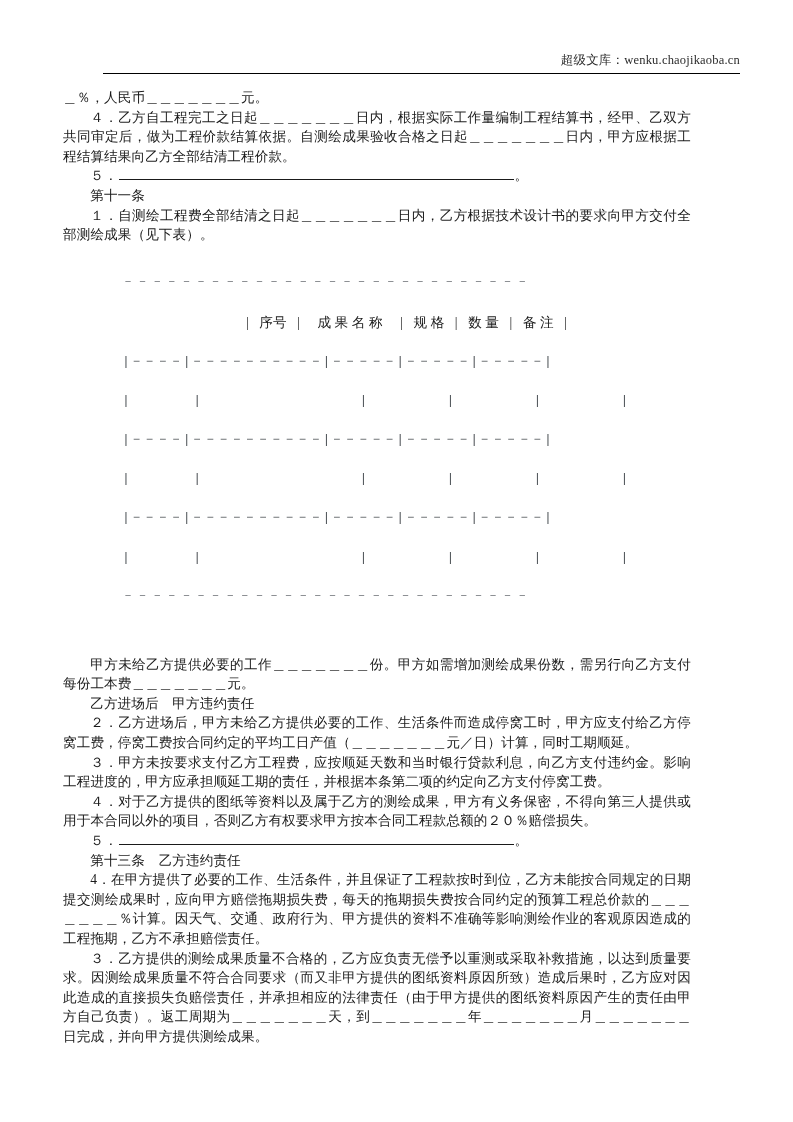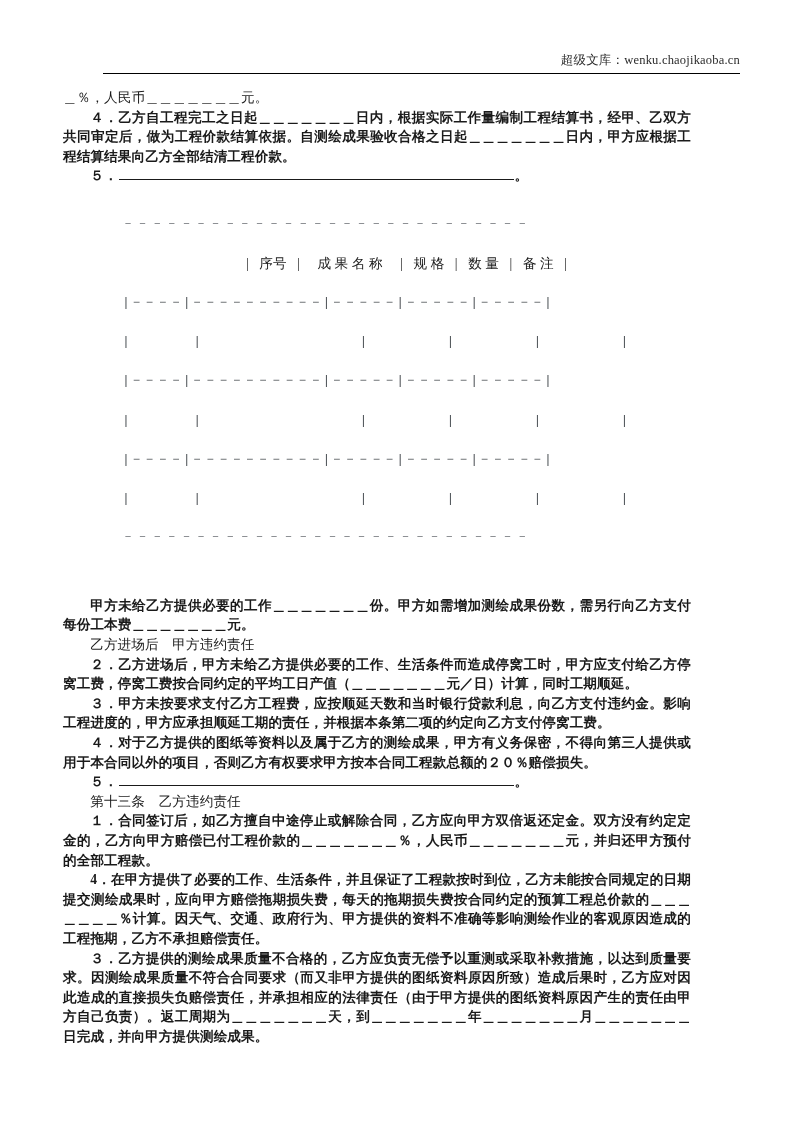--- a/index.html
+++ b/index.html
@@ -51,21 +51,20 @@
     font-size: 13.6px;
     line-height: 19.6px;
     text-align: justify;
     text-justify: inter-ideograph;
     text-indent: 0;
     letter-spacing: 0.1px;
     word-break: break-all;
   }
   p.indent {
     text-indent: 2em;
-    font-weight: bold;
   }
   p.heading {
     margin: 0;
     font-size: 13.6px;
     line-height: 19.6px;
     text-indent: 2em;
     letter-spacing: 0.1px;
   }
   .blank {
     display: inline-block;
@@ -113,21 +112,23 @@
   <div class="header-rule"></div>
 
   <div class="body">
 
     <p class="para">＿％，人民币＿＿＿＿＿＿＿元。</p>
 
     <p class="para indent">４．乙方自工程完工之日起＿＿＿＿＿＿＿日内，根据实际工作量编制工程结算书，经甲、乙双方共同审定后，做为工程价款结算依据。自测绘成果验收合格之日起＿＿＿＿＿＿＿日内，甲方应根据工程结算结果向乙方全部结清工程价款。</p>
 
     <p class="para indent"><span>５．</span><span class="blank b-xl"></span><span>。</span></p>
 
+    <p class="heading">第十一条</p>
 
+    <p class="para indent">１．自测绘工程费全部结清之日起＿＿＿＿＿＿＿日内，乙方根据技术设计书的要求向甲方交付全部测绘成果（见下表）。</p>
 
     <div class="tbl-wrap">
       <div class="ascii-table">
 <div class="rule-line">－－－－－－－－－－－－－－－－－－－－－－－－－－－－</div>
 <div class="hdr-row">|   序号   |     成 果 名 称     |   规 格   |   数 量   |   备 注   |</div>
 <div>|－－－－|－－－－－－－－－－|－－－－－|－－－－－|－－－－－|</div>
 <div>|        |                    |          |          |          |</div>
 <div>|－－－－|－－－－－－－－－－|－－－－－|－－－－－|－－－－－|</div>
 <div>|        |                    |          |          |          |</div>
 <div>|－－－－|－－－－－－－－－－|－－－－－|－－－－－|－－－－－|</div>
@@ -141,18 +142,17 @@
     <p class="heading">乙方进场后　甲方违约责任</p>
 
     <p class="para indent">２．乙方进场后，甲方未给乙方提供必要的工作、生活条件而造成停窝工时，甲方应支付给乙方停窝工费，停窝工费按合同约定的平均工日产值（＿＿＿＿＿＿＿元／日）计算，同时工期顺延。</p>
     <p class="para indent">３．甲方未按要求支付乙方工程费，应按顺延天数和当时银行贷款利息，向乙方支付违约金。影响工程进度的，甲方应承担顺延工期的责任，并根据本条第二项的约定向乙方支付停窝工费。</p>
     <p class="para indent">４．对于乙方提供的图纸等资料以及属于乙方的测绘成果，甲方有义务保密，不得向第三人提供或用于本合同以外的项目，否则乙方有权要求甲方按本合同工程款总额的２０％赔偿损失。</p>
 
     <p class="para indent"><span>５．</span><span class="blank b-xl"></span><span>。</span></p>
 
     <p class="heading">第十三条　乙方违约责任</p>
 
-    <p class="para indent">１．合同签订后，如乙方擅自中途停止或解除合同，乙方应向甲方双倍返还定金。双方没有约定定金的，乙方向甲方赔偿已付工程价款的＿＿＿＿＿＿＿％，人民币＿＿＿＿＿＿＿元，并归还甲方预付的全部工程款。</p>
     <p class="para indent">4．在甲方提供了必要的工作、生活条件，并且保证了工程款按时到位，乙方未能按合同规定的日期提交测绘成果时，应向甲方赔偿拖期损失费，每天的拖期损失费按合同约定的预算工程总价款的＿＿＿＿＿＿＿％计算。因天气、交通、政府行为、甲方提供的资料不准确等影响测绘作业的客观原因造成的工程拖期，乙方不承担赔偿责任。</p>
     <p class="para indent">３．乙方提供的测绘成果质量不合格的，乙方应负责无偿予以重测或采取补救措施，以达到质量要求。因测绘成果质量不符合合同要求（而又非甲方提供的图纸资料原因所致）造成后果时，乙方应对因此造成的直接损失负赔偿责任，并承担相应的法律责任（由于甲方提供的图纸资料原因产生的责任由甲方自己负责）。返工周期为＿＿＿＿＿＿＿天，到＿＿＿＿＿＿＿年＿＿＿＿＿＿＿月＿＿＿＿＿＿＿日完成，并向甲方提供测绘成果。</p>
 
   </div>
 </div>
 
 </body></html>

